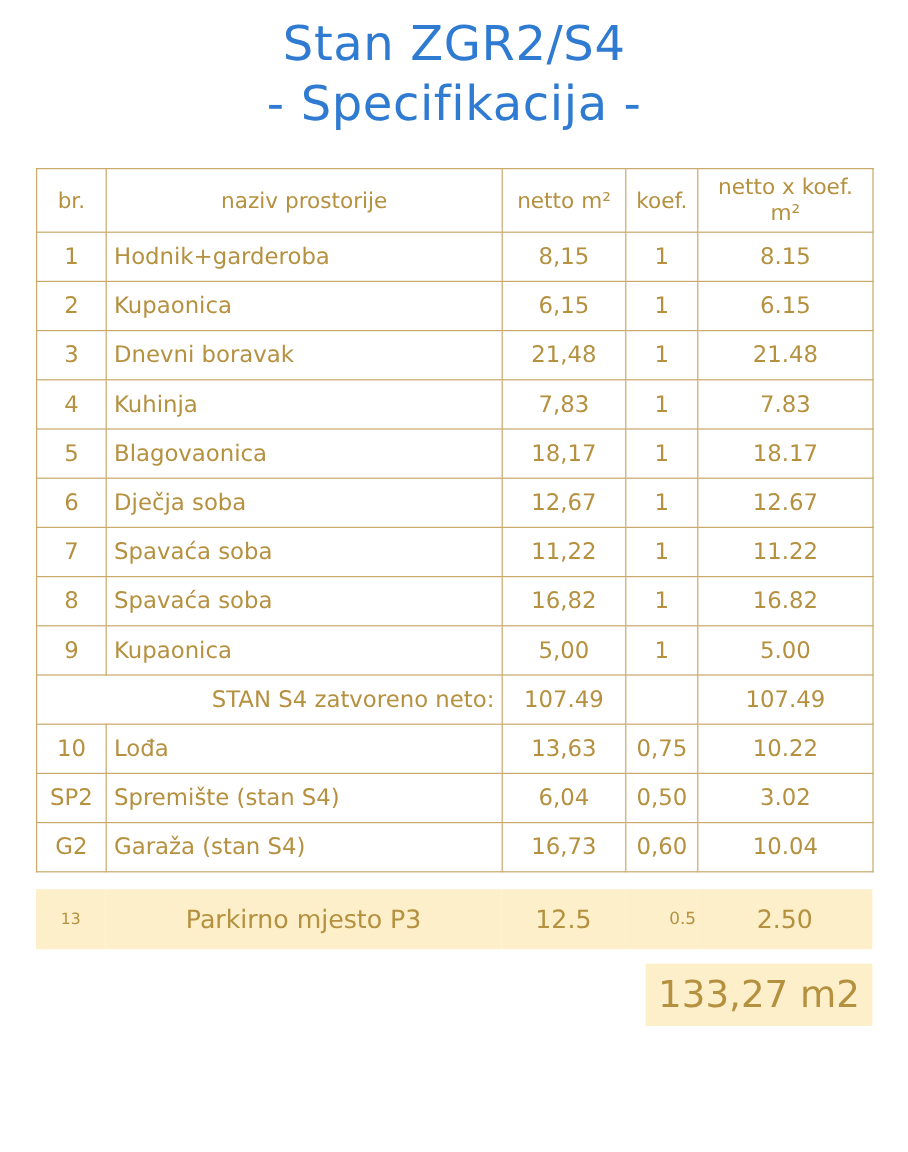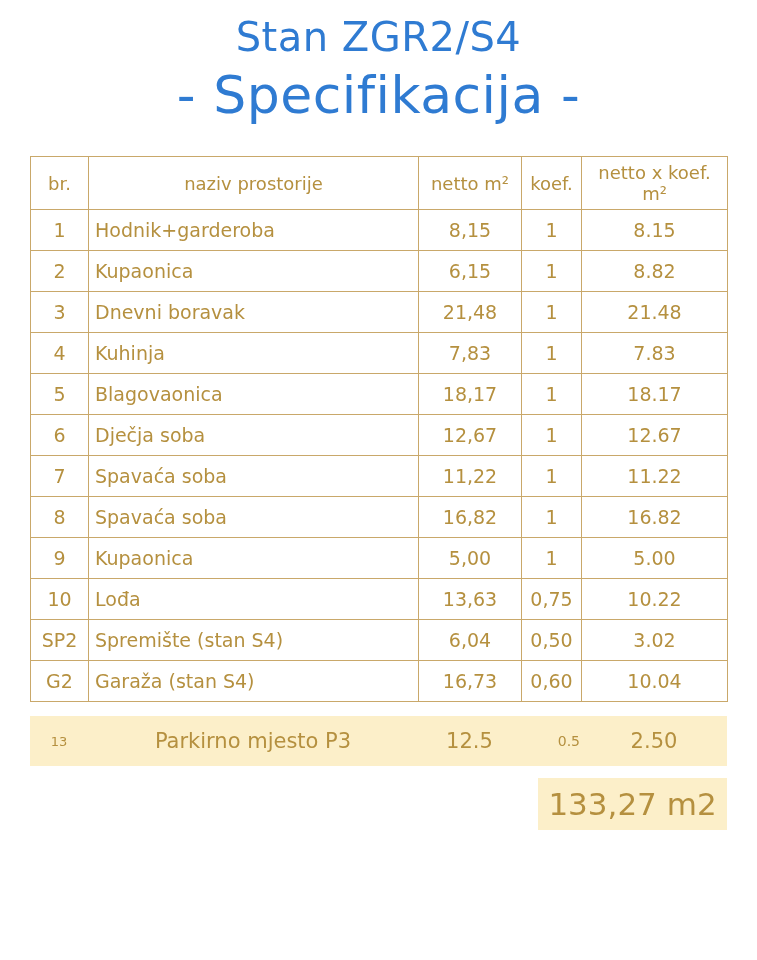--- a/index.html
+++ b/index.html
@@ -27,21 +27,21 @@
     padding-top: 14px;
   }
   .title-line1 {
     font-size: 40px;
     color: #2f7bd2;
     font-family: "DejaVu Sans", sans-serif;
     letter-spacing: 0.5px;
     line-height: 1.15;
   }
   .title-line2 {
-    font-size: 52px;
+    font-size: 40px;
     color: #2f7bd2;
     font-family: "DejaVu Sans", sans-serif;
     letter-spacing: 0.5px;
     line-height: 1.35;
   }
   .table-wrap {
     margin: 26px auto 0 auto;
     width: 697px;
   }
   table.spec {
@@ -168,21 +168,21 @@
           <td class="name-col">Hodnik+garderoba</td>
           <td class="num-col">8,15</td>
           <td class="num-col">1</td>
           <td class="num-col">8.15</td>
         </tr>
         <tr>
           <td class="num-col">2</td>
           <td class="name-col">Kupaonica</td>
           <td class="num-col">6,15</td>
           <td class="num-col">1</td>
-          <td class="num-col">8.82</td>
+          <td class="num-col">6.15</td>
         </tr>
         <tr>
           <td class="num-col">3</td>
           <td class="name-col">Dnevni boravak</td>
           <td class="num-col">21,48</td>
           <td class="num-col">1</td>
           <td class="num-col">21.48</td>
         </tr>
         <tr>
           <td class="num-col">4</td>
@@ -220,20 +220,26 @@
           <td class="num-col">16.82</td>
         </tr>
         <tr>
           <td class="num-col">9</td>
           <td class="name-col">Kupaonica</td>
           <td class="num-col">5,00</td>
           <td class="num-col">1</td>
           <td class="num-col">5.00</td>
         </tr>
 
+        <tr class="sum-row">
+          <td colspan="2">STAN S4 zatvoreno neto:</td>
+          <td class="val">107.49</td>
+          <td class="val blank"></td>
+          <td class="val">107.49</td>
+        </tr>
 
         <tr>
           <td class="num-col">10</td>
           <td class="name-col">Lođa</td>
           <td class="num-col">13,63</td>
           <td class="num-col">0,75</td>
           <td class="num-col">10.22</td>
         </tr>
 
 

